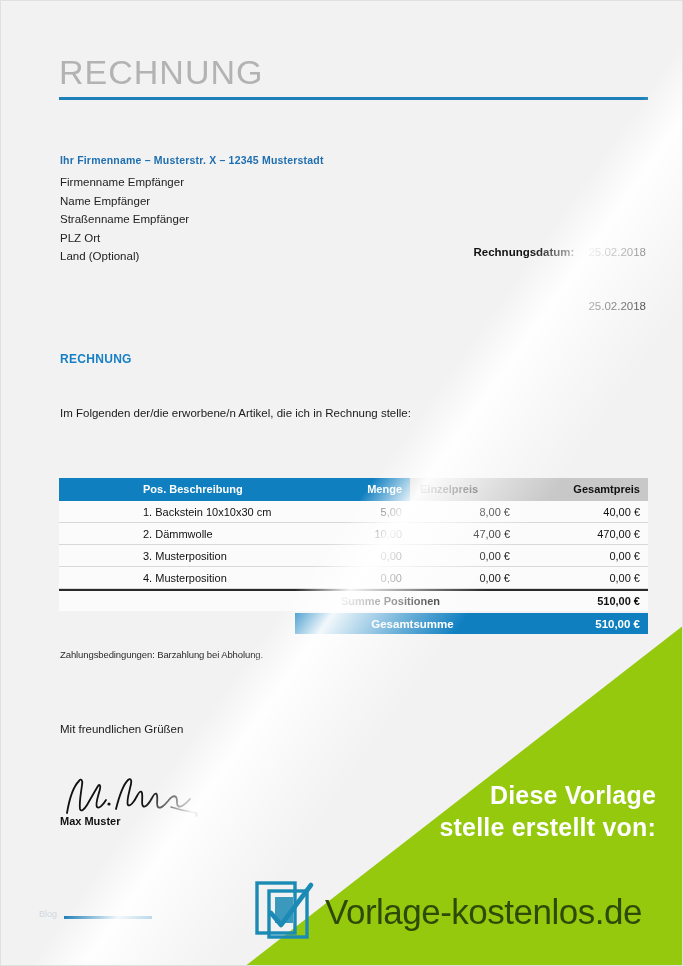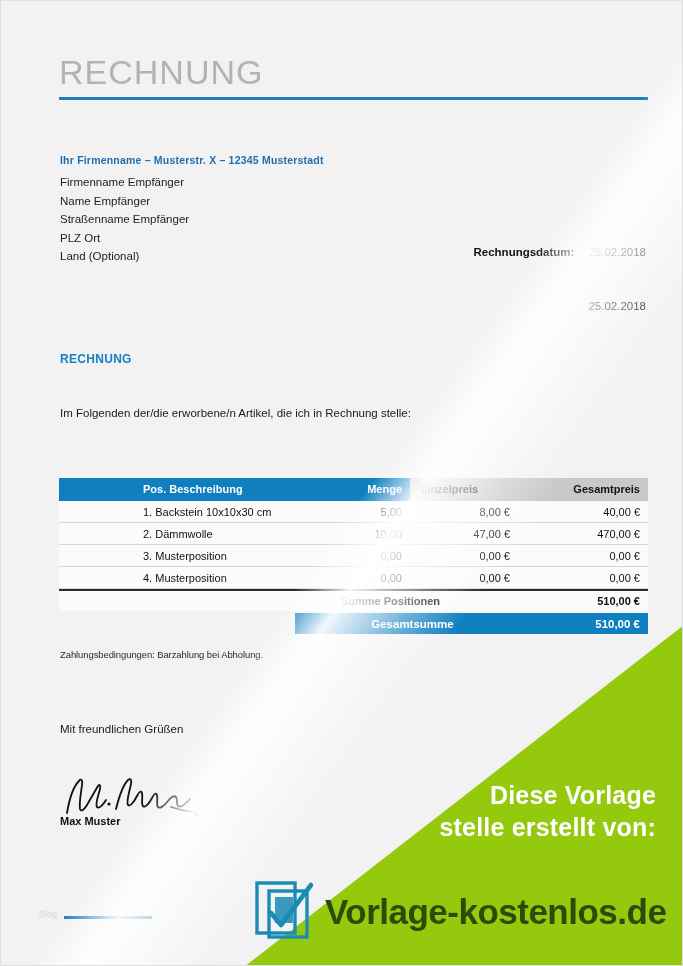--- a/index.html
+++ b/index.html
@@ -306,21 +306,21 @@
     left: 252px;
     top: 878px;
     display: flex;
     align-items: center;
   }
   .logo-text {
     font-size: 35px;
     color: #2f4a07;
     letter-spacing: -0.5px;
     margin-left: 8px;
-    font-weight: 700;
+    font-weight: 400;
   }
 </style>
 </head>
 <body>
 
 <div class="page">
 
   <div class="doc-title">RECHNUNG</div>
   <div class="title-rule"></div>
 

